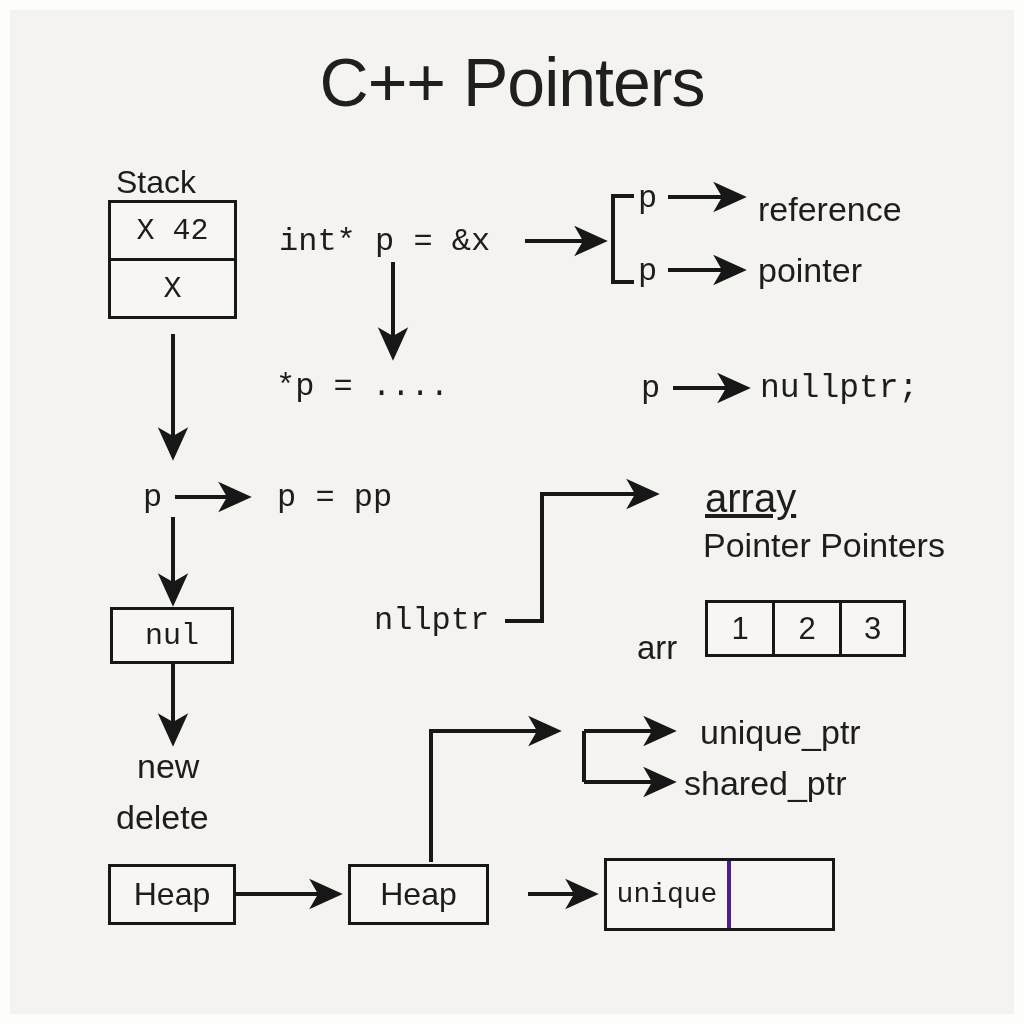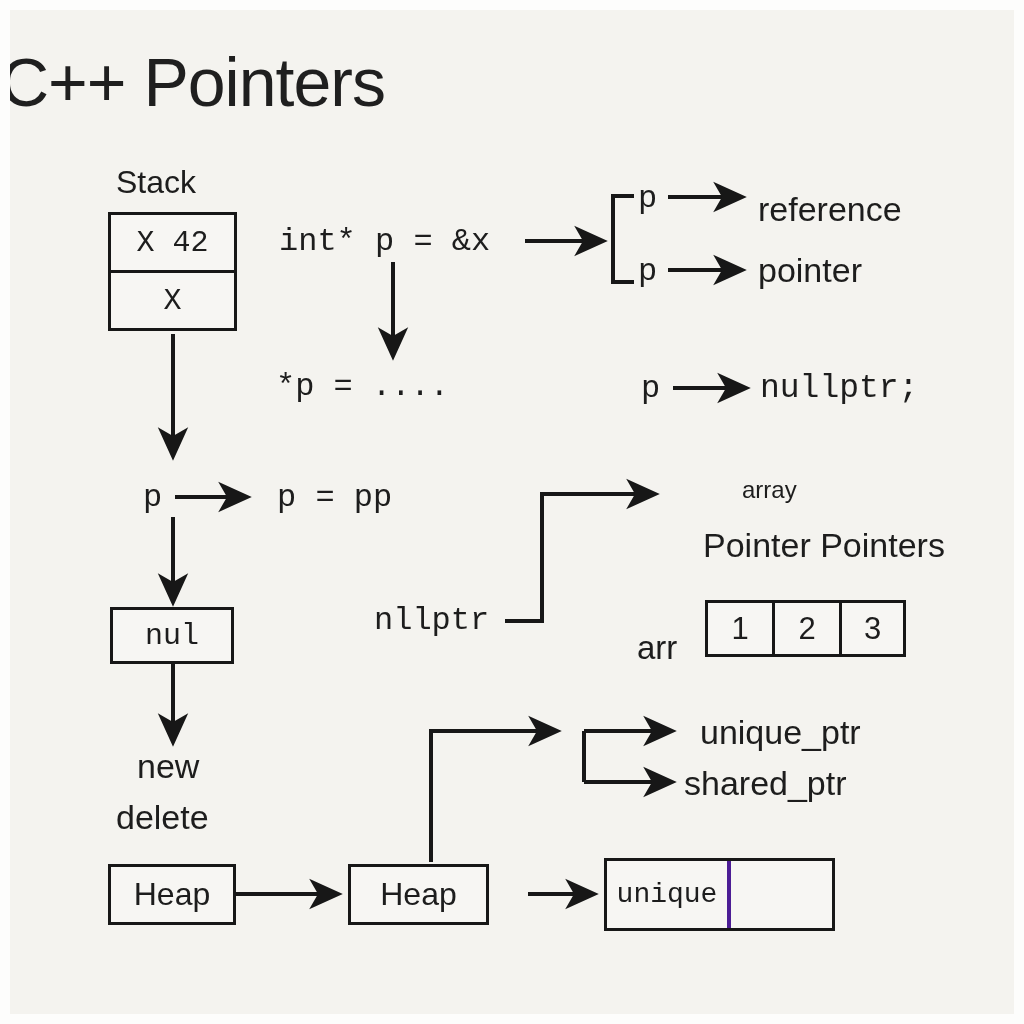--- a/index.html
+++ b/index.html
@@ -28,21 +28,21 @@
     background:#f7f6f3;
     box-sizing:border-box;
   }
   .cell{
     position:absolute;
     display:flex;align-items:center;justify-content:center;
     box-sizing:border-box;
     color:#1d1d1d;
   }
   #title{
-    left:0;right:0;top:48px;width:1024px;text-align:left;
+    left:0;right:0;top:48px;width:1024px;text-align:center;
     font-size:68px;font-weight:400;letter-spacing:-1px;
     color:#1f1f1f;
   }
 </style>
 </head>
 <body>
 
 <div id="canvas"></div>
 
 <svg class="lay" viewBox="0 0 1024 1024" width="1024" height="1024" xmlns="http://www.w3.org/2000/svg">
@@ -84,21 +84,21 @@
     <path d="M584,782 L672,782" marker-end="url(#ah)"></path>
 
     <path d="M528,894 L594,894" marker-end="url(#ah)"></path>
   </g>
 </svg>
 
 <div class="t sans" id="title">C++ Pointers</div>
 
 <div class="t sans" style="left:116px;top:166px;font-size:32px;">Stack</div>
 
-<div class="box" style="left:108px;top:212px;width:129px;height:119px;">
+<div class="box" style="left:108px;top:200px;width:129px;height:119px;">
   <div class="cell mono" style="left:0;top:0;right:0;height:58px;border-bottom:3px solid #171717;font-size:30px;">
     <span>X 42</span>
   </div>
   <div class="cell mono" style="left:0;top:58px;right:0;bottom:0;font-size:30px;">
     <span>X</span>
   </div>
 </div>
 
 <div class="t mono" style="left:279px;top:226px;font-size:32px;">int* p = &amp;x</div>
 <div class="t mono" style="left:276px;top:371px;font-size:32px;">*p = ....</div>
@@ -116,21 +116,21 @@
 <div class="t mono" style="left:277px;top:482px;font-size:32px;">p = pp</div>
 
 <div class="box" style="left:110px;top:607px;width:124px;height:57px;">
   <div class="cell mono" style="left:0;top:0;right:0;bottom:0;font-size:30px;">
     <span>nul</span>
   </div>
 </div>
 
 <div class="t mono" style="left:374px;top:605px;font-size:32px;">nllptr</div>
 
-<div class="t sans" style="left:742px;top:478px;font-size:24px;">array</div>
+<div class="t sans" style="left:705px;top:478px;font-size:40px;text-decoration:underline;">array</div>
 <div class="t sans" style="left:703px;top:528px;font-size:34px;">Pointer Pointers</div>
 
 <div class="t sans" style="left:637px;top:631px;font-size:33px;">arr</div>
 
 <div class="box" style="left:705px;top:600px;width:201px;height:57px;">
   <div class="cell sans" style="left:0;top:0;width:67px;bottom:0;border-right:3px solid #171717;font-size:31px;">
     <span>1</span>
   </div>
   <div class="cell sans" style="left:67px;top:0;width:67px;bottom:0;border-right:3px solid #171717;font-size:31px;">
     <span>2</span>

